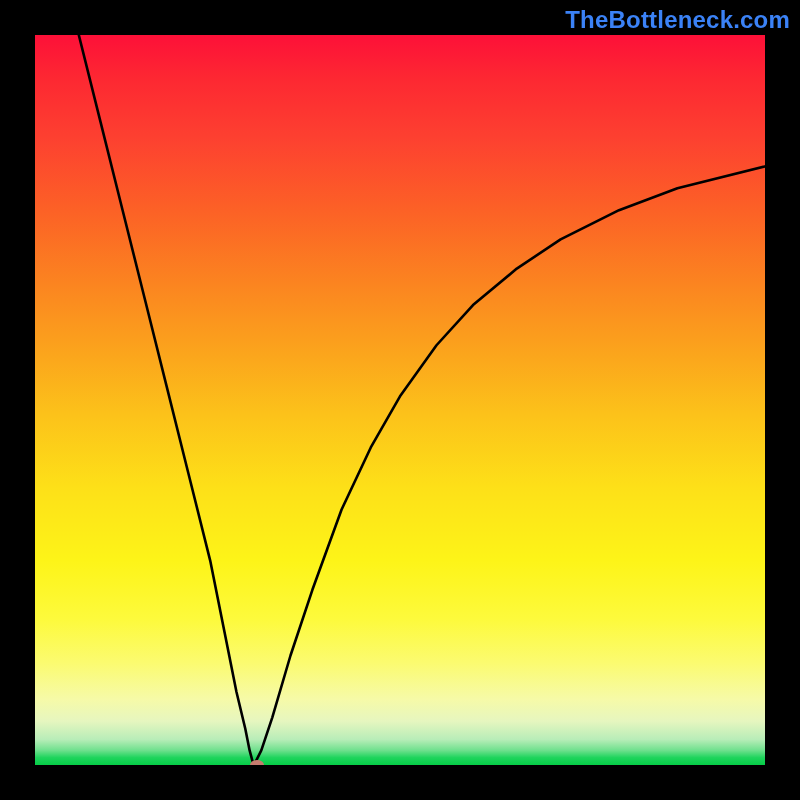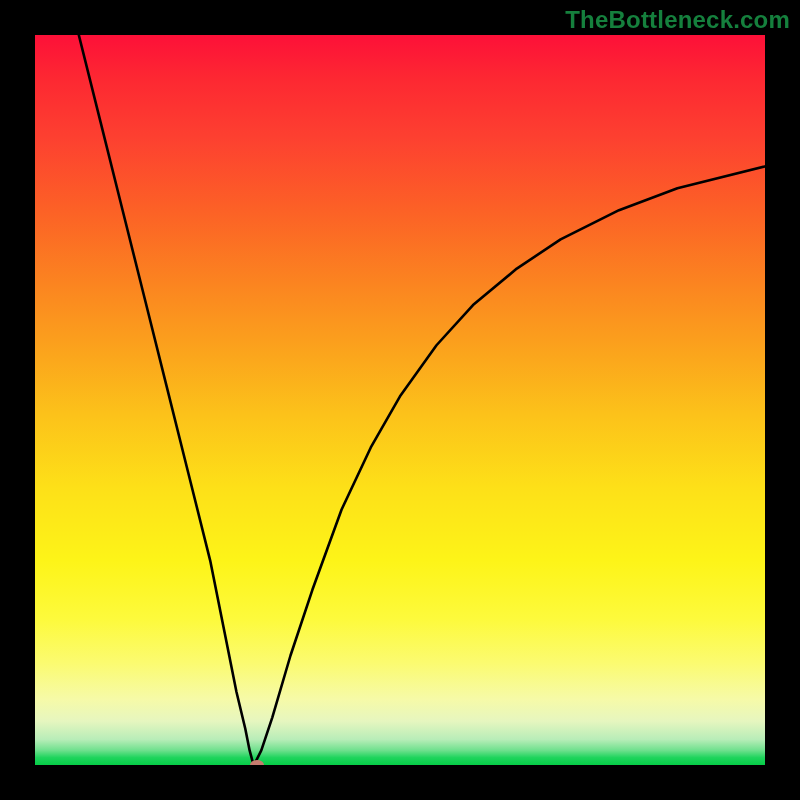--- a/index.html
+++ b/index.html
@@ -5,21 +5,21 @@
   * { margin: 0; padding: 0; box-sizing: border-box; }
   html, body { width: 800px; height: 800px; overflow: hidden; background: #000; }
   .root { position: relative; width: 800px; height: 800px; }
   .watermark {
     position: absolute;
     top: 6px;
     right: 10px;
     font-family: Arial, Helvetica, sans-serif;
     font-size: 24px;
     font-weight: 600;
-    color: #15803d;
+    color: #3b82f6;
     letter-spacing: 0.2px;
   }
   .plot-frame {
     position: absolute;
     left: 35px;
     top: 35px;
     width: 730px;
     height: 730px;
     overflow: hidden;
   }

